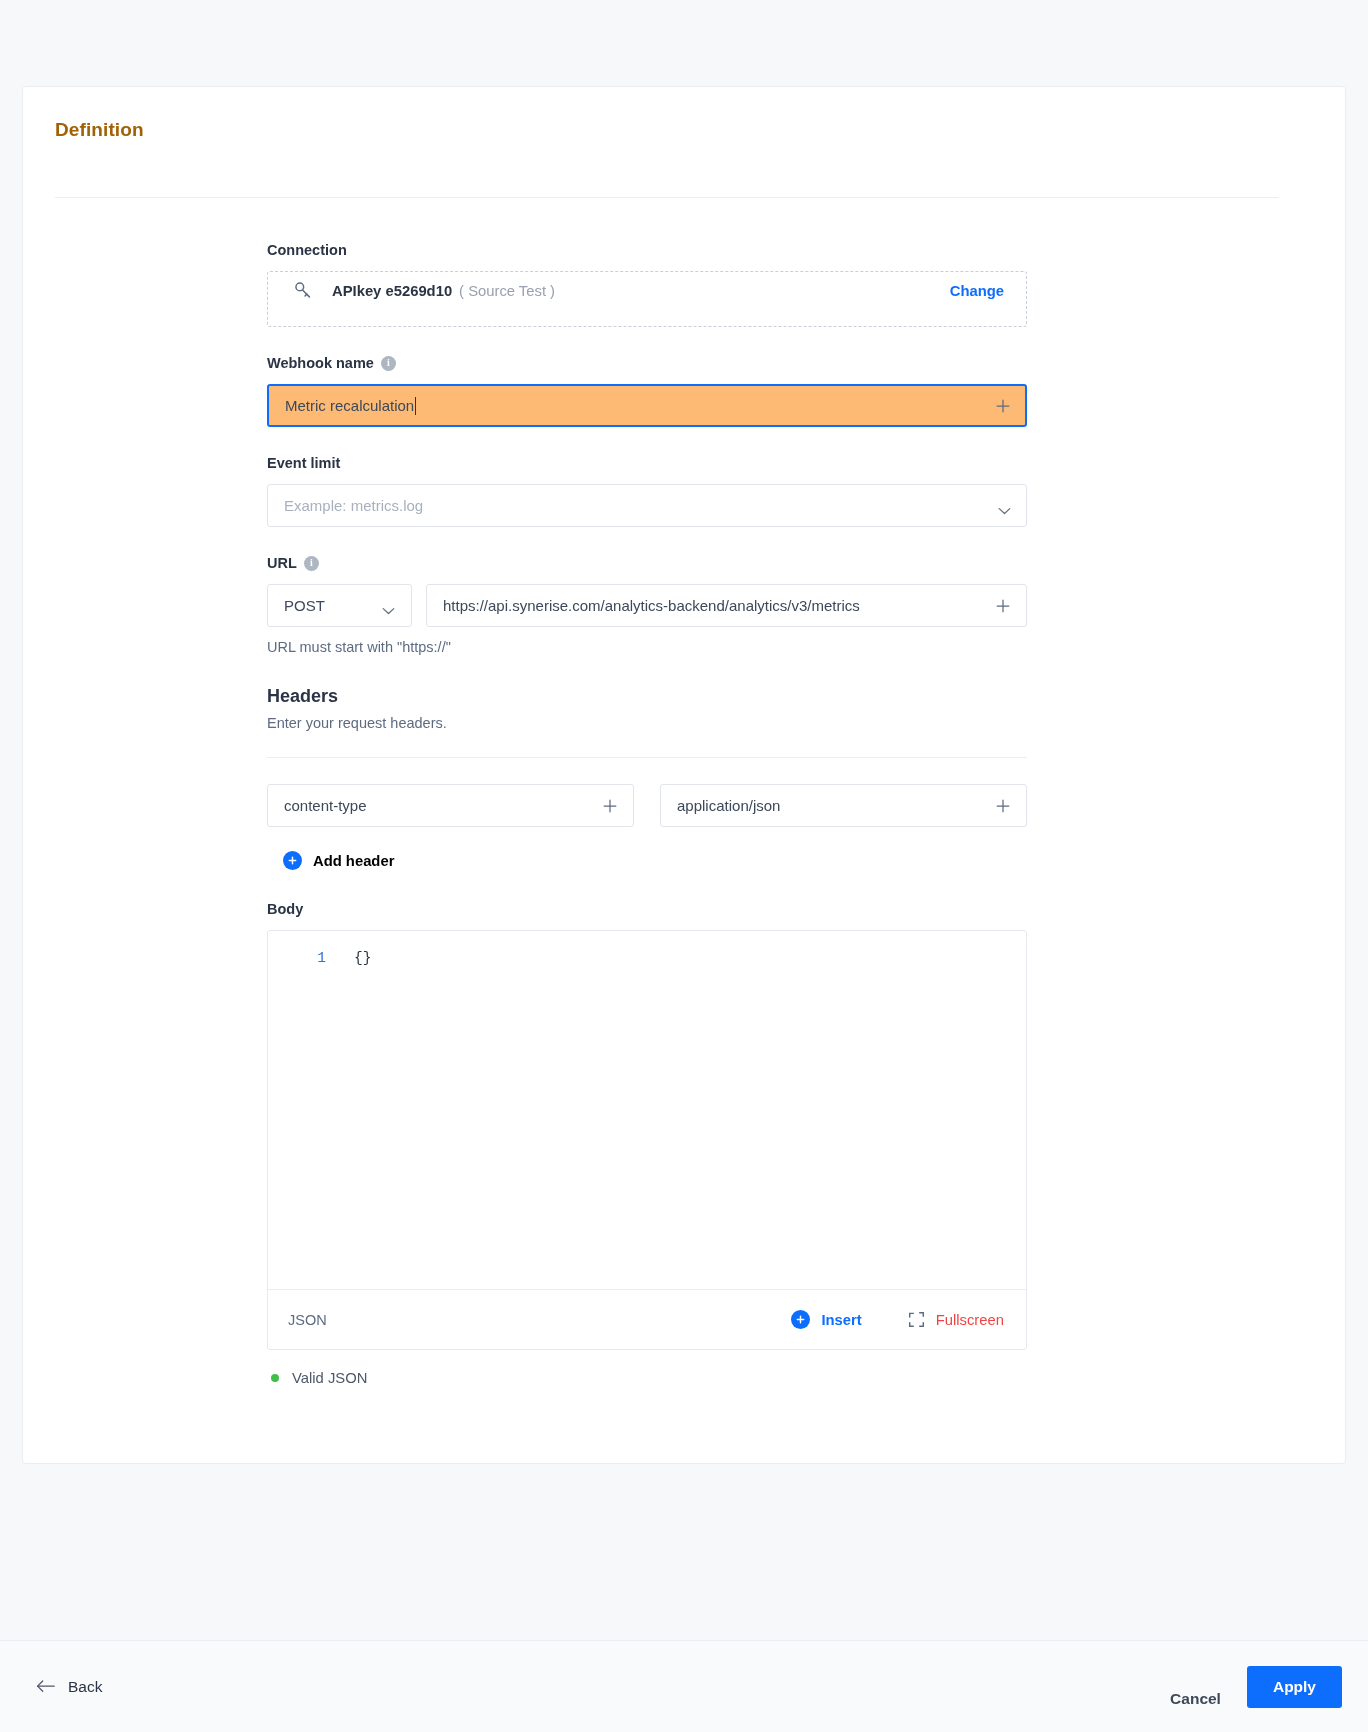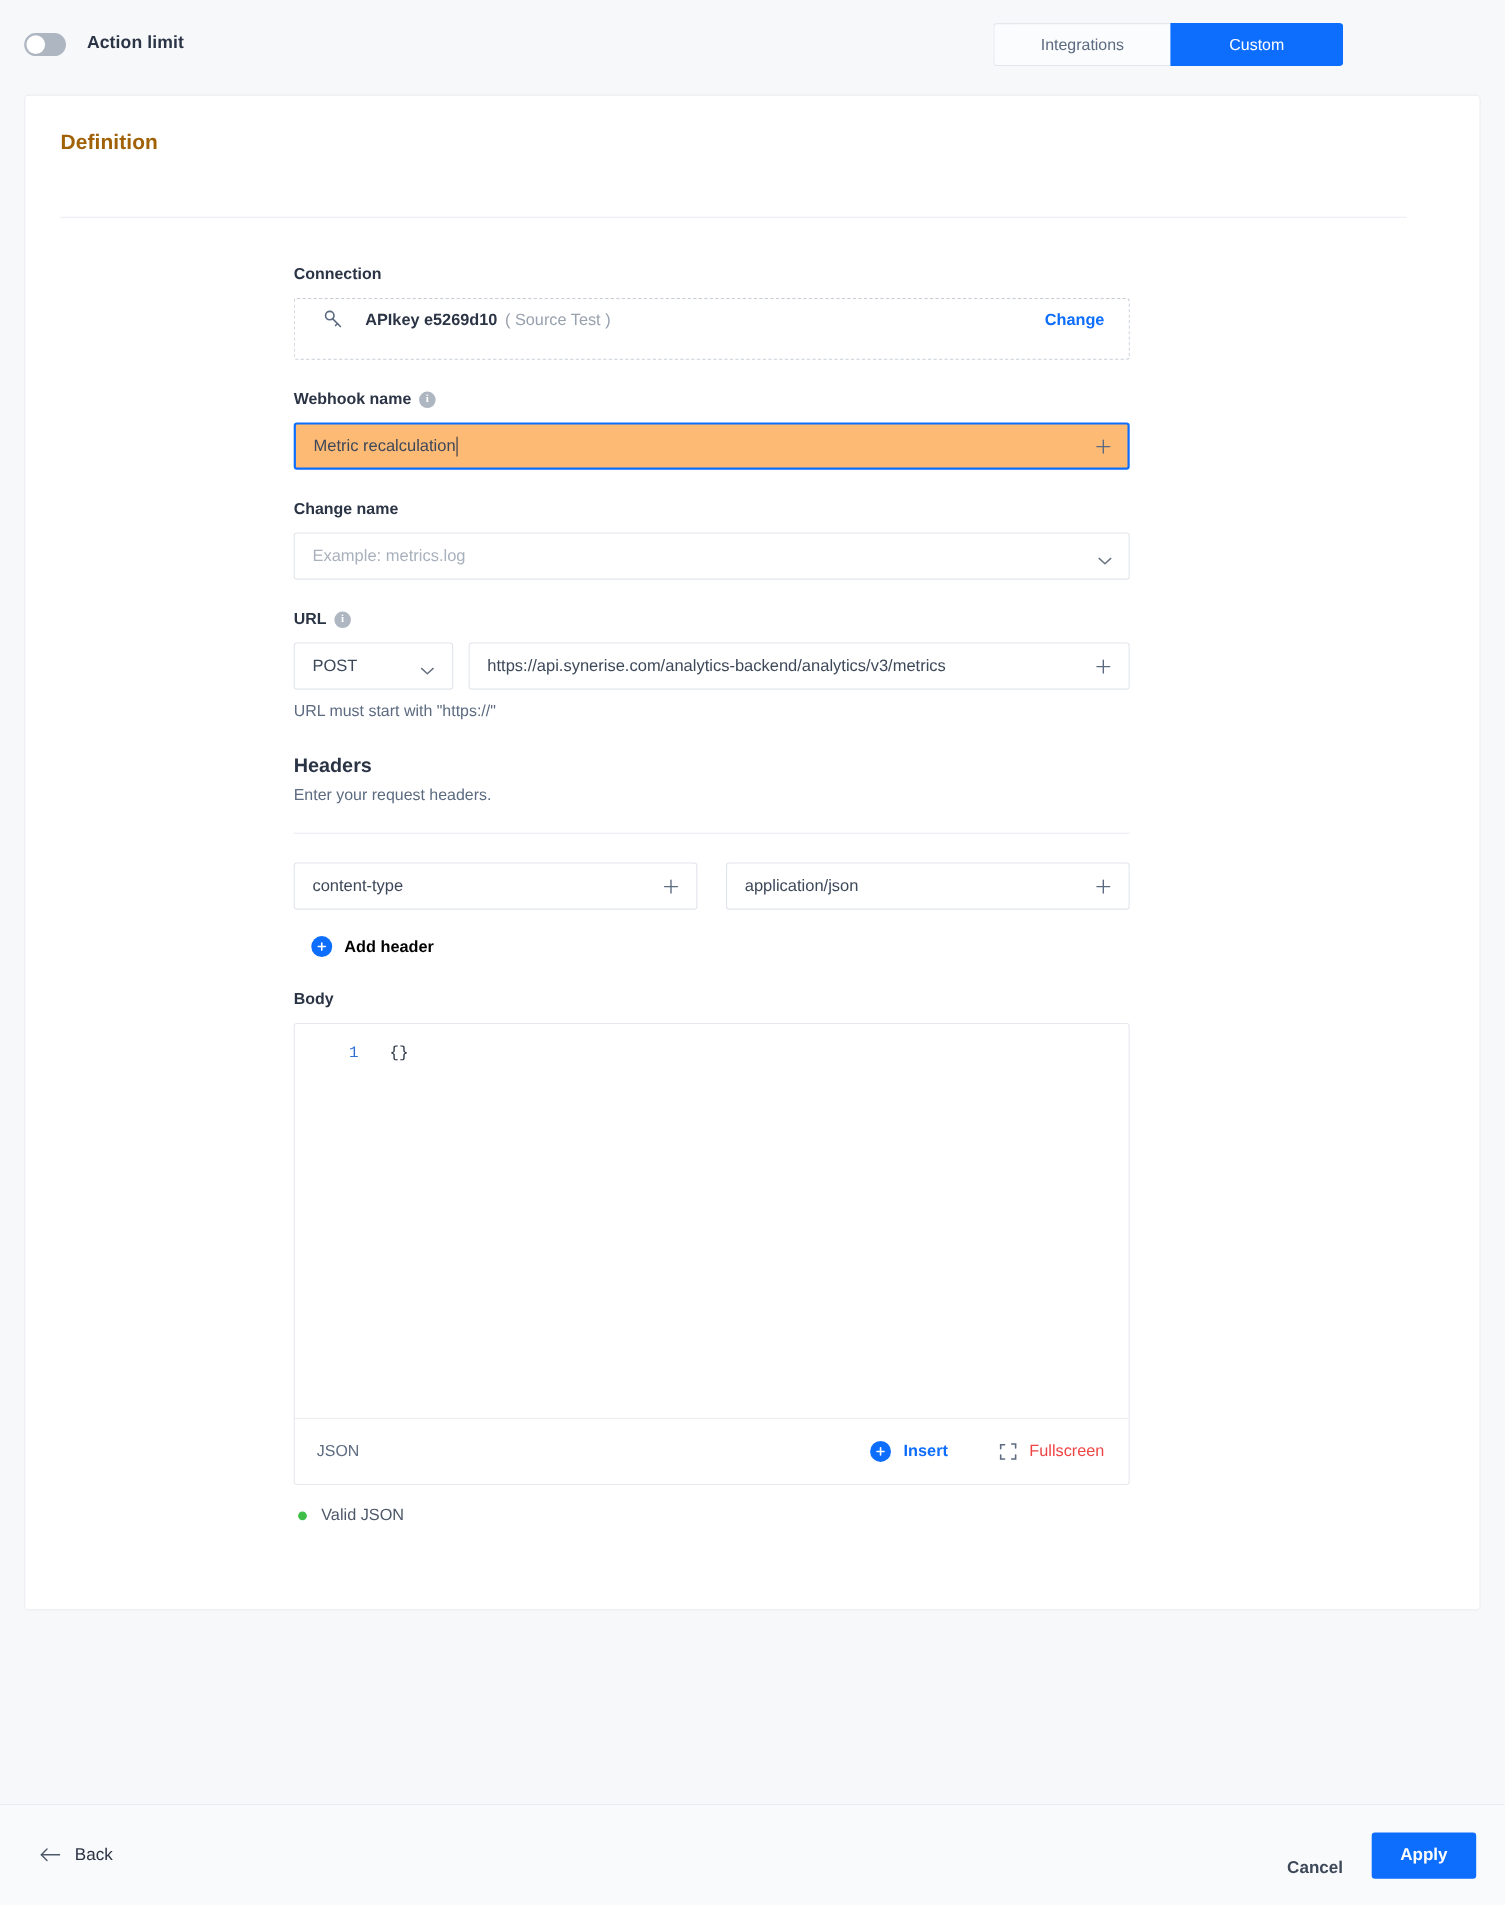--- a/index.html
+++ b/index.html
@@ -203,33 +203,20 @@
     background: #0d6efd; color: #fff; font-size: 15.5px;
     height: 42px; padding: 0 26px; border-radius: 3px;
     display: flex; align-items: center; justify-content: center; cursor: pointer;
   }
 </style>
 </head>
 <body>
 
 <div class="page">
 
-  <div class="topbar">
-    <div class="toggle-wrap">
-      <div class="toggle">
-        <div class="knob"></div>
-      </div>
-      <div class="toggle-label">Action limit</div>
-    </div>
-
-    <div class="segmented">
-      <div class="seg inactive">Integrations</div>
-      <div class="seg active">Custom</div>
-    </div>
-  </div>
 
   <div class="card">
     <div class="card-title">Definition</div>
     <div class="card-divider"></div>
 
     <div class="form">
 
       <div class="field-label">
         <span>Connection</span>
       </div>
@@ -258,21 +245,21 @@
             <span class="caret"></span>
         </div>
         <span class="plus-btn">
           <svg viewBox="0 0 24 24" fill="none" stroke="currentColor" stroke-width="1.5" stroke-linecap="round">
             <path d="M12 5v14M5 12h14"></path>
           </svg>
         </span>
       </div>
 
       <div class="field-label" style="margin-top:28px">
-        <span>Change name</span>
+        <span>Event limit</span>
       </div>
       <div class="input-row">
         <div class="txt-input">
           <span class="placeholder">Example: metrics.log</span>
         </div>
         <span class="chevron">
           <svg viewBox="0 0 16 10" fill="none" stroke="currentColor" stroke-width="1.6" stroke-linecap="round" stroke-linejoin="round">
             <path d="M1.5 2 L8 8 L14.5 2"></path>
           </svg>
         </span>

